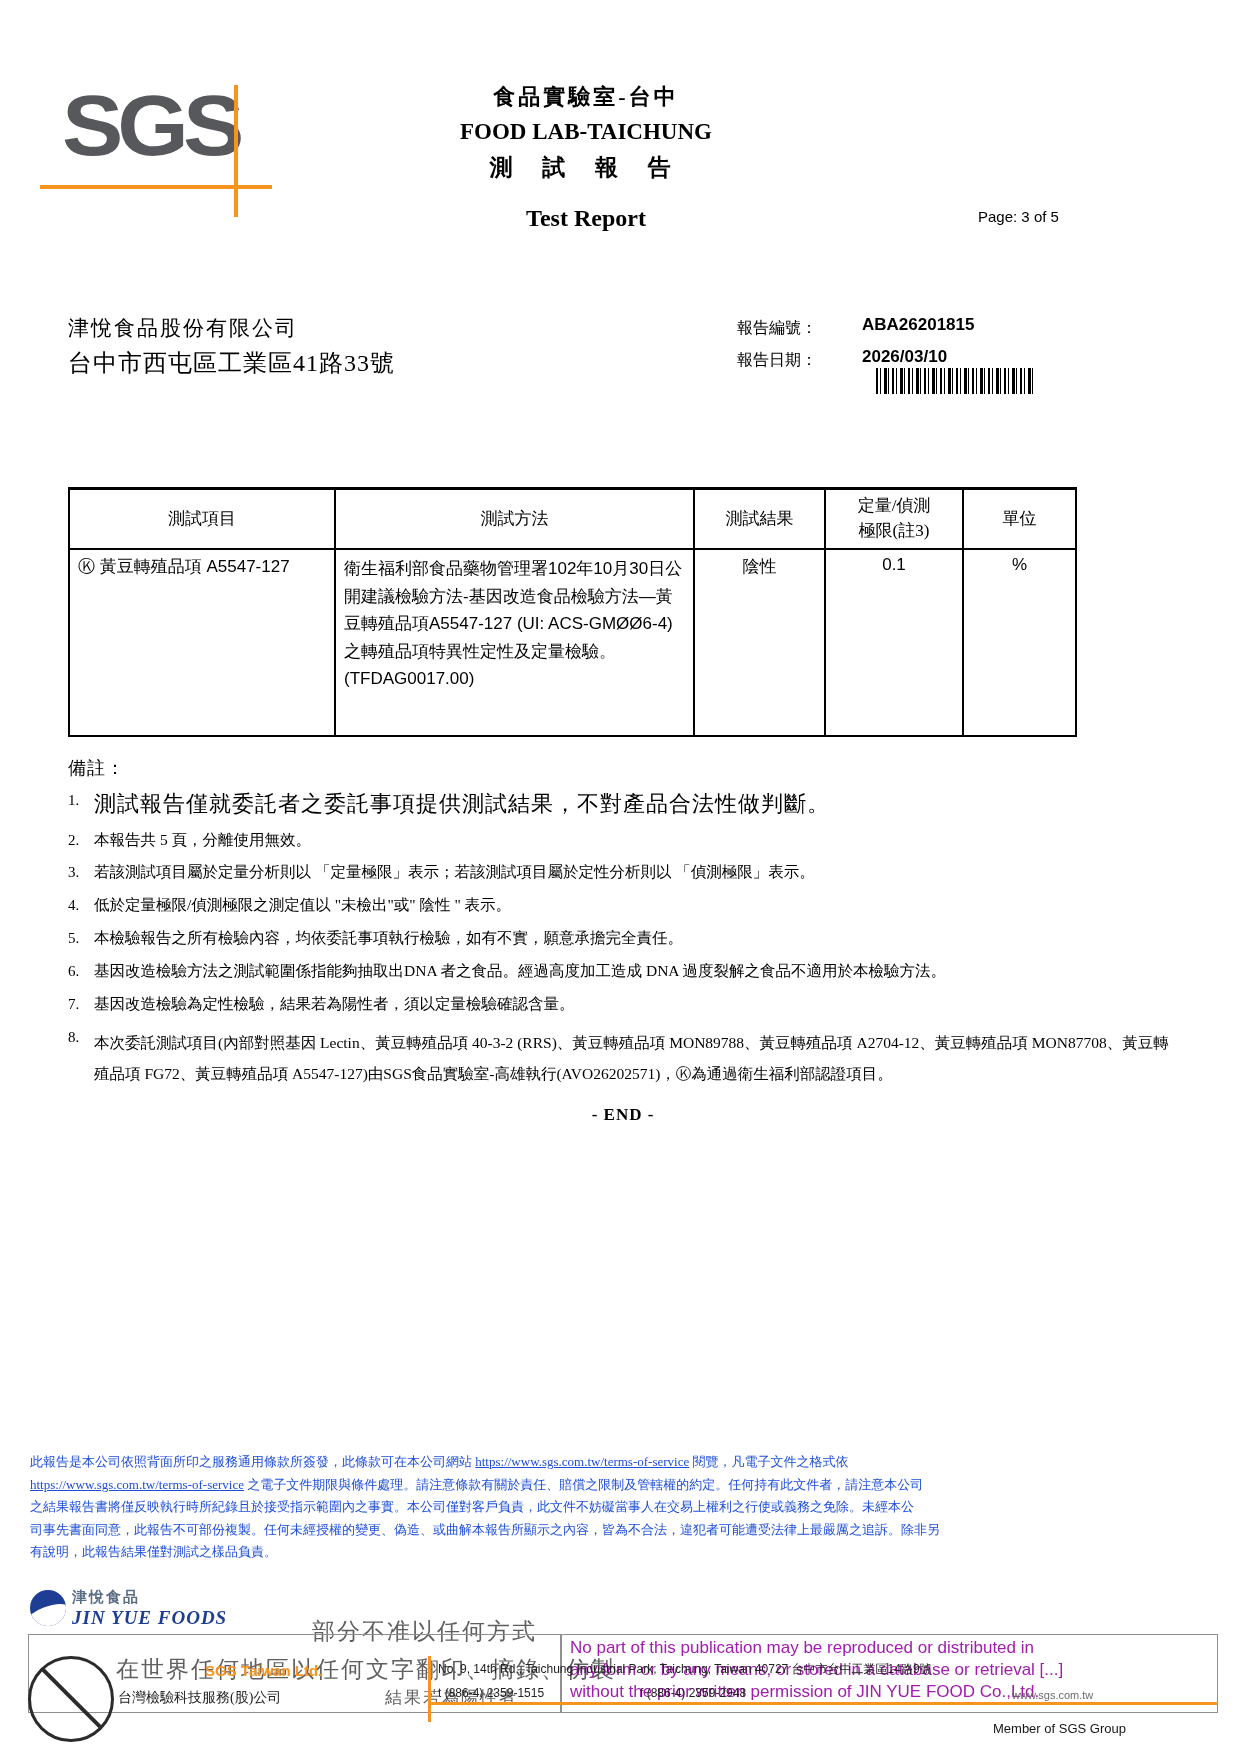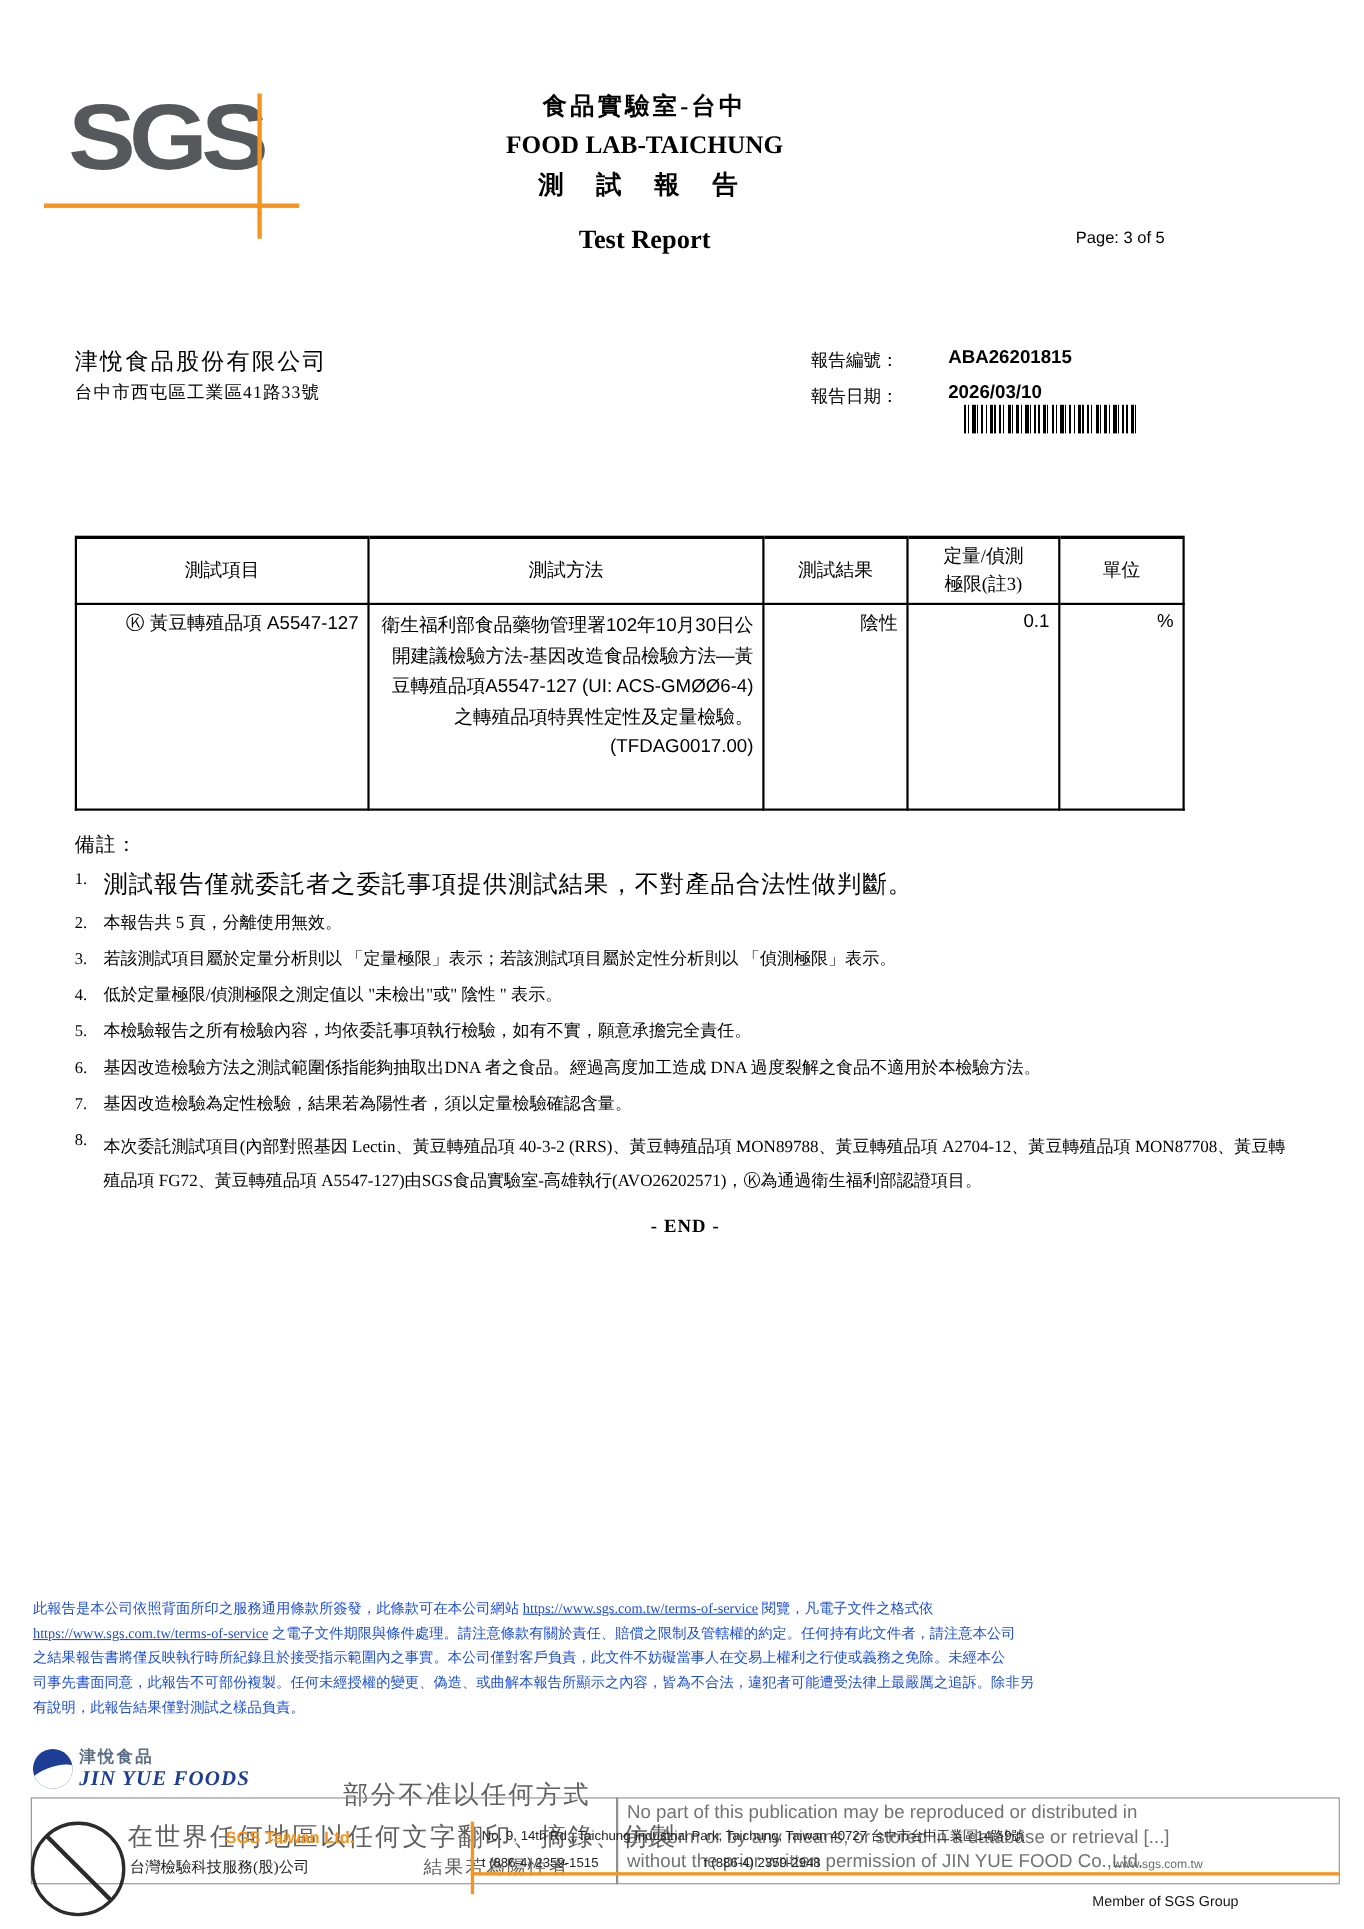--- a/index.html
+++ b/index.html
@@ -17,32 +17,32 @@
   .logo-vline{position:absolute;left:194px;top:0px;width:4px;height:132px;background:#f7941d;}
   .logo-hline{position:absolute;left:0px;top:100px;width:232px;height:4px;background:#f7941d;}
   .title-block{position:absolute;left:400px;top:82px;width:372px;text-align:center;}
   .title-zh-lab{font-size:22px;font-weight:600;letter-spacing:3px;}
   .title-en-lab{font-size:23px;font-weight:bold;margin-top:7px;}
   .title-zh-report{font-size:23px;font-weight:600;letter-spacing:12px;margin-top:7px;}
   .title-en-report{font-size:24px;font-weight:bold;margin-top:22px;}
   .page-label{position:absolute;left:978px;top:208px;font-family:"Liberation Sans",sans-serif;font-size:15px;}
   
   .client-name{position:absolute;left:68px;top:314px;font-size:21px;letter-spacing:2px;}
-  .client-address{position:absolute;left:68px;top:347px;font-size:16px;letter-spacing:1px;}
+  .client-address{position:absolute;left:68px;top:347px;font-size:24px;letter-spacing:1px;}
   .meta-label-1{position:absolute;left:737px;top:318px;font-size:16px;}
   .meta-label-2{position:absolute;left:737px;top:350px;font-size:16px;}
   .meta-value-1{position:absolute;left:862px;top:315px;font-size:17px;font-weight:bold;font-family:"Liberation Sans",sans-serif;}
   .meta-value-2{position:absolute;left:862px;top:347px;font-size:17px;font-weight:bold;font-family:"Liberation Sans",sans-serif;}
   .barcode{
     position:absolute;left:876px;top:368px;width:158px;height:26px;
     background:repeating-linear-gradient(90deg,#000 0 2px,#fff 2px 4px,#000 4px 5px,#fff 5px 8px,#000 8px 11px,#fff 11px 12px,#000 12px 13px,#fff 13px 16px);
   }
   
   table.result-table{position:absolute;left:68px;top:487px;border-collapse:collapse;table-layout:fixed;}
-  .result-table th,.result-table td{border:2px solid #000;text-align:right;}
+  .result-table th,.result-table td{border:2px solid #000;}
   .result-table th{
     border-top:3px solid #000;height:56px;font-size:17px;font-weight:normal;
     text-align:center;vertical-align:middle;white-space:pre-line;line-height:1.45;
   }
   .result-table td{height:175px;vertical-align:top;padding:5px 8px;}
   .col-item{width:266px;}.col-method{width:359px;}.col-result{width:131px;}.col-limit{width:138px;}.col-unit{width:113px;}
   .cell-item{font-family:"Liberation Sans",sans-serif;font-size:17px;}
   .cell-method{font-family:"Liberation Sans",sans-serif;font-size:17px;line-height:1.62;}
   .cell-center{text-align:center;font-family:"Liberation Sans",sans-serif;font-size:17px;}
   
@@ -62,21 +62,21 @@
   .brand-circle{position:absolute;left:0;top:2px;width:36px;height:36px;border-radius:50%;background:#1d3e94;overflow:hidden;}
   .brand-circle::after{content:"";position:absolute;left:-22%;top:46%;width:140%;height:58%;background:#fff;border-radius:50%;transform:rotate(-22deg);}
   .brand-zh{position:absolute;left:42px;top:0;font-size:15px;font-weight:bold;color:#5b6e85;letter-spacing:2px;}
   .brand-en{position:absolute;left:42px;top:19px;font-size:19px;font-weight:bold;font-style:italic;color:#1d3e94;letter-spacing:1px;}
   .wm-zh{position:absolute;color:#4a4a4a;opacity:0.88;font-size:23px;letter-spacing:2px;}
   .wm-zh-1{left:312px;top:1616px;}
   .wm-zh-2{left:116px;top:1654px;}
   .wm-zh-3{left:385px;top:1686px;font-size:17px;}
   .footer-box{position:absolute;left:28px;top:1634px;width:1190px;height:79px;border:1.5px solid #8f8f8f;box-sizing:border-box;}
   .footer-box-divider{position:absolute;left:560px;top:1634px;width:1.5px;height:79px;background:#8f8f8f;}
-  .wm-en{position:absolute;left:570px;font-family:"Liberation Sans",sans-serif;font-size:17px;color:#737373;white-space:nowrap;}
+  .wm-en{position:absolute;left:570px;font-family:"Liberation Sans",sans-serif;font-size:17px;color:#a21caf;white-space:nowrap;}
   .wm-en-1{top:1638px;}.wm-en-2{top:1660px;}.wm-en-3{top:1682px;}
   .prohibition{position:absolute;left:28px;top:1656px;width:86px;height:86px;border:3.5px solid #2b2b2b;border-radius:50%;box-sizing:border-box;background:transparent;}
   .prohibition::after{content:"";position:absolute;left:50%;top:-2px;width:3.5px;height:82px;background:#2b2b2b;transform:translateX(-50%) rotate(-45deg);transform-origin:center;}
   .sgs-tw{position:absolute;left:205px;top:1662px;font-family:"Liberation Sans",sans-serif;font-size:15px;font-weight:bold;color:#f7941d;}
   .sgs-tw-zh{position:absolute;left:118px;top:1689px;font-size:14px;color:#222;}
   .sgs-address{position:absolute;left:438px;top:1661px;font-family:"Liberation Sans",sans-serif;font-size:12px;color:#222;white-space:nowrap;}
   .sgs-tel{position:absolute;left:438px;top:1686px;font-family:"Liberation Sans",sans-serif;font-size:12px;color:#222;}
   .sgs-fax{position:absolute;left:640px;top:1686px;font-family:"Liberation Sans",sans-serif;font-size:12px;color:#222;}
   .sgs-web{position:absolute;left:1012px;top:1689px;font-family:"Liberation Sans",sans-serif;font-size:11px;color:#6b6b6b;}
   .footer-orange-v{position:absolute;left:428px;top:1656px;width:3px;height:66px;background:#f7941d;}

